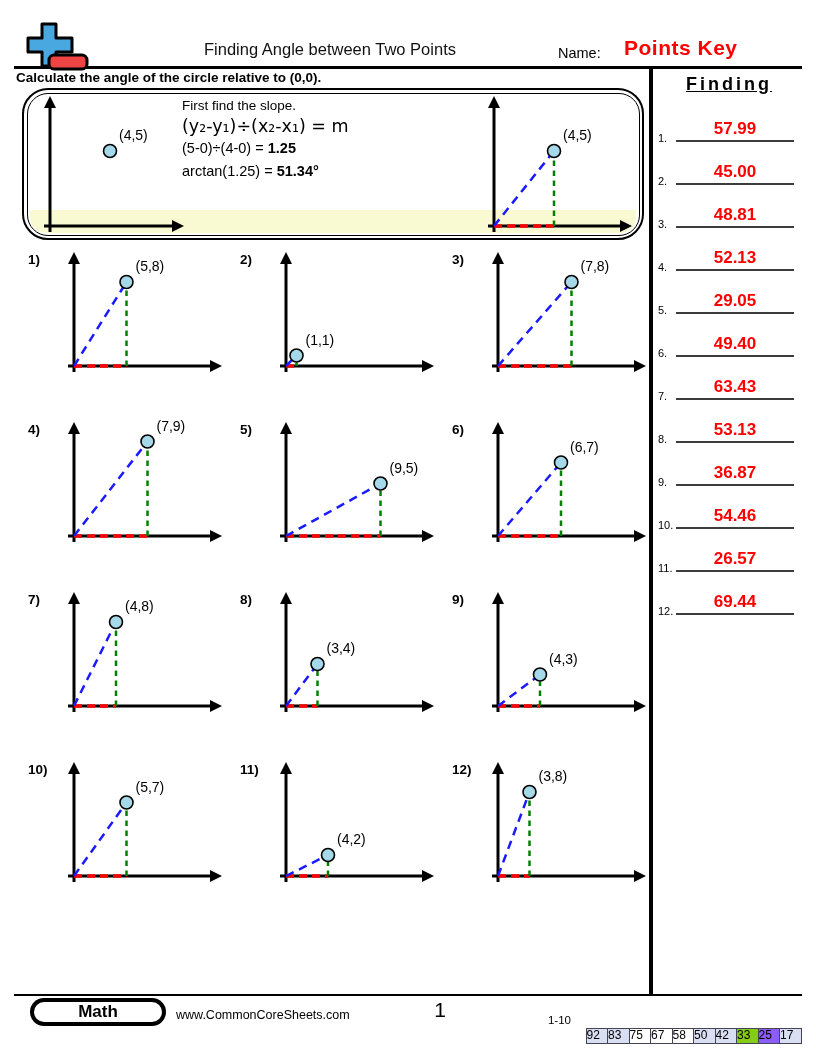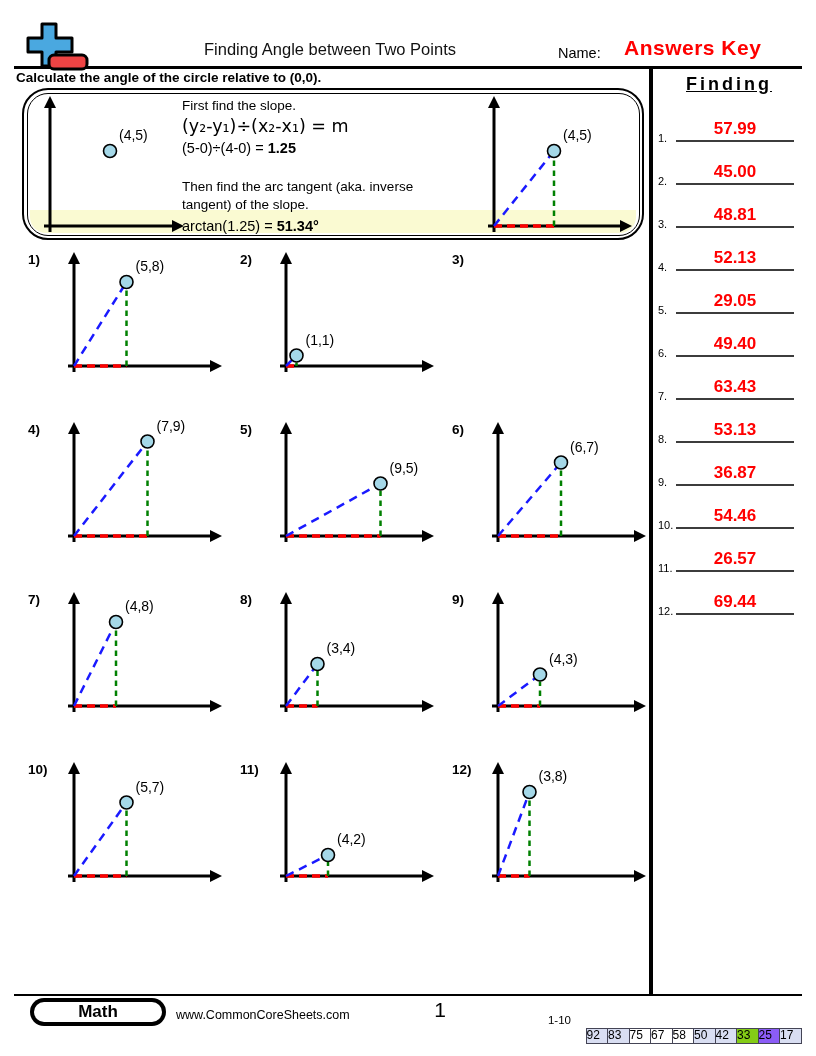--- a/index.html
+++ b/index.html
@@ -77,39 +77,38 @@
 
   <div class="logo">
     <svg width="64" height="50" viewBox="0 0 64 50">
       <path id="logo-plus" d="M16,2 L30,2 L30,16 L46,16 L46,30 L30,30 L30,44 L16,44 L16,30 L2,30 L2,16 L16,16 Z" stroke="#000" stroke-width="3" stroke-linejoin="round" fill="#4aa8e0"></path>
       <rect id="logo-minus" x="23" y="33" width="38" height="14" rx="5" stroke="#000" stroke-width="3" fill="#ee4444"></rect>
     </svg>
   </div>
 
   <div class="title">Finding Angle between Two Points</div>
   <div class="name-label">Name:</div>
-  <div class="name-value" id="answer-key" style="color: rgb(255, 0, 0);">Answers Key</div>
+  <div class="name-value" id="answer-key" style="color: rgb(255, 0, 0);">Points Key</div>
   <div class="header-rule"></div>
   <div class="instruction">Calculate the angle of the circle relative to (0,0).</div>
 
   <div class="example-box">
     <div class="yellow-band" id="yellow-band" style="background: rgb(250, 250, 210);"></div>
     <div class="ex-graph-left" id="ex-graph-left"><svg width="150" height="146" viewBox="0 0 150 146">
           <line x1="8" y1="132" x2="136" y2="132" stroke="#000" stroke-width="3"></line>
           <polygon points="136,126 148,132 136,138" fill="#000"></polygon>
           <line x1="14" y1="138" x2="14" y2="14" stroke="#000" stroke-width="3"></line>
           <polygon points="8,14 14,2 20,14" fill="#000"></polygon>
           <circle cx="74" cy="57" r="6.5" fill="#a5d8e8" stroke="#000" stroke-width="1.6"></circle>
           <text x="83" y="46" font-size="14" fill="#000" font-family="Liberation Sans, sans-serif">(4,5)</text>
         </svg></div>
     <div class="ex-text">
       <div class="ex-line1">First find the slope.</div>
       <div class="ex-formula">(y₂-y₁)÷(x₂-x₁) = m</div>
       <div class="ex-calc"><span>(5-0)÷(4-0) = </span><span class="bold">1.25</span></div>
-      <div class="ex-step2">Then find the arc tangent (aka. inverse tangent) of the slope.</div>
       <div class="ex-arctan"><span>arctan(1.25) = </span><span class="bold">51.34°</span></div>
     </div>
     <div class="ex-graph-right" id="ex-graph-right"><svg width="166" height="148" viewBox="0 0 166 148">
           <line x1="16" y1="134" x2="148" y2="134" stroke="#000" stroke-width="3"></line>
           <polygon points="148,128 160,134 148,140" fill="#000"></polygon>
           <line x1="22" y1="140" x2="22" y2="16" stroke="#000" stroke-width="3"></line>
           <polygon points="16,16 22,4 28,16" fill="#000"></polygon>
           <line x1="22" y1="134" x2="82" y2="134" stroke="#ff0000" stroke-width="3.5" stroke-dasharray="8 5"></line>
           <line x1="82" y1="134" x2="82" y2="66" stroke="#008000" stroke-width="2.5" stroke-dasharray="5.5 4.5"></line>
           <line x1="22" y1="134" x2="82" y2="59" stroke="#1a1aff" stroke-width="2.5" stroke-dasharray="8.5 6"></line>
@@ -142,20 +141,31 @@
             <polygon points="18,16 24,4 30,16" fill="#000"></polygon>
             <line x1="24" y1="118" x2="34.5" y2="118" stroke="#ff0000" stroke-width="3.5" stroke-dasharray="8 5"></line>
             <line x1="34.5" y1="118" x2="34.5" y2="114.5" stroke="#008000" stroke-width="2.5" stroke-dasharray="5.5 4.5"></line>
             <line x1="24" y1="118" x2="34.5" y2="107.5" stroke="#1a1aff" stroke-width="2.5" stroke-dasharray="8.5 6"></line>
             <circle cx="34.5" cy="107.5" r="6.5" fill="#a5d8e8" stroke="#000" stroke-width="1.6"></circle>
             <text x="43.5" y="96.5" font-size="14" fill="#000" font-family="Liberation Sans, sans-serif">(1,1)</text>
           </svg></div>
       </div>
       <div class="problem-cell">
         <span class="problem-num">3)</span>
+        <div><svg width="176" height="152" viewBox="0 0 176 152">
+            <line x1="18" y1="118" x2="160" y2="118" stroke="#000" stroke-width="3"></line>
+            <polygon points="160,112 172,118 160,124" fill="#000"></polygon>
+            <line x1="24" y1="124" x2="24" y2="16" stroke="#000" stroke-width="3"></line>
+            <polygon points="18,16 24,4 30,16" fill="#000"></polygon>
+            <line x1="24" y1="118" x2="97.5" y2="118" stroke="#ff0000" stroke-width="3.5" stroke-dasharray="8 5"></line>
+            <line x1="97.5" y1="118" x2="97.5" y2="41" stroke="#008000" stroke-width="2.5" stroke-dasharray="5.5 4.5"></line>
+            <line x1="24" y1="118" x2="97.5" y2="34" stroke="#1a1aff" stroke-width="2.5" stroke-dasharray="8.5 6"></line>
+            <circle cx="97.5" cy="34" r="6.5" fill="#a5d8e8" stroke="#000" stroke-width="1.6"></circle>
+            <text x="106.5" y="23" font-size="14" fill="#000" font-family="Liberation Sans, sans-serif">(7,8)</text>
+          </svg></div>
       </div>
       <div class="problem-cell">
         <span class="problem-num">4)</span>
         <div><svg width="176" height="152" viewBox="0 0 176 152">
             <line x1="18" y1="118" x2="160" y2="118" stroke="#000" stroke-width="3"></line>
             <polygon points="160,112 172,118 160,124" fill="#000"></polygon>
             <line x1="24" y1="124" x2="24" y2="16" stroke="#000" stroke-width="3"></line>
             <polygon points="18,16 24,4 30,16" fill="#000"></polygon>
             <line x1="24" y1="118" x2="97.5" y2="118" stroke="#ff0000" stroke-width="3.5" stroke-dasharray="8 5"></line>
             <line x1="97.5" y1="118" x2="97.5" y2="30.5" stroke="#008000" stroke-width="2.5" stroke-dasharray="5.5 4.5"></line>

